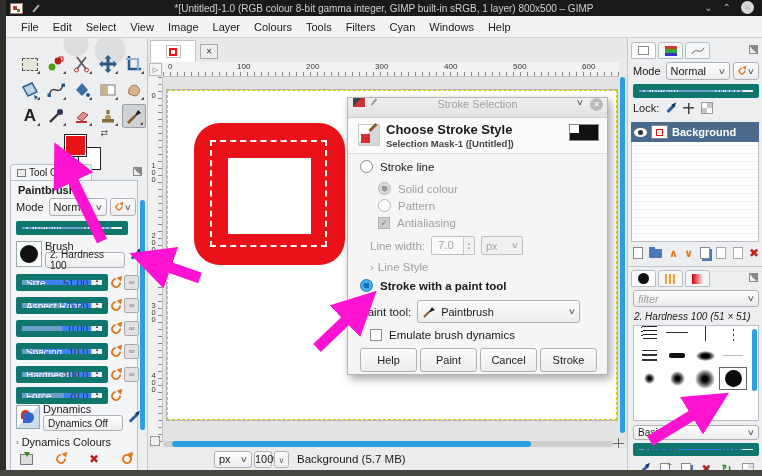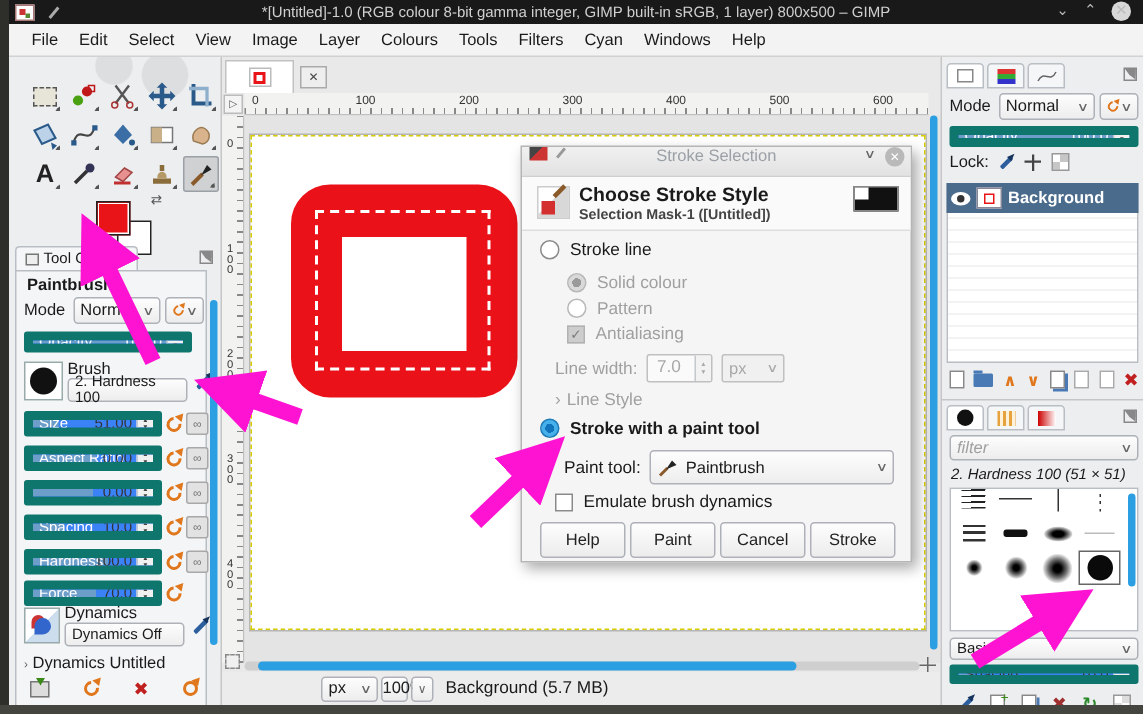--- a/index.html
+++ b/index.html
@@ -320,21 +320,21 @@
         <div>Dynamics</div>
         <div class="combo" style="width:80px;height:16px;font-size:10px">
             <span>Dynamics Off</span>
           </div>
       </div>
       <span class="pencil" style="margin-left:2px"></span>
     </div>
 
     <div class="row" style="left:10px;top:398px;font-size:11px">
       <span class="chev" style="transform:none">›</span>
-      <span>Dynamics Untitled</span>
+      <span>Dynamics Colours</span>
     </div>
 
     <div class="row" style="left:14px;top:414px;width:112px;justify-content:space-between">
       <span style="width:13px;height:11px;border:1px solid #777;background:#ddd;position:relative">
           <i style="position:absolute;left:3px;top:-3px;border:3px solid transparent;border-top:5px solid #3a8a1a"></i>
         </span>
       <span class="reset-ico"></span>
       <span style="color:#c02020;font-weight:bold;font-size:12px">✖</span>
       <span class="reset-ico" style="border-color:#e0771c"></span>
     </div>
@@ -525,21 +525,21 @@
     </div>
     <div class="row gray" style="left:22px;top:163px;gap:4px">
       <span>›</span>
       <span>Line Style</span>
     </div>
 
     <div class="row" style="left:12px;top:181px;gap:7px;font-weight:bold">
       <span class="rad on"></span>
       <span>Stroke with a paint tool</span>
     </div>
-    <div class="row" style="left:28px;top:202px;gap:6px">
+    <div class="row" style="left:12px;top:202px;gap:6px">
       <span>Paint tool:</span>
       <div class="combo" style="width:163px;height:23px">
         <span style="display:flex;align-items:center;gap:5px">
             <svg width="14" height="14">
               <path d="M2 12 L7 7" stroke="#8a5a2a" stroke-width="2"></path>
               <polygon points="6,8 10,2 13,5" fill="#222"></polygon>
             </svg>
             <span>Paintbrush</span>
           </span>
         <span class="chev">∨</span>

